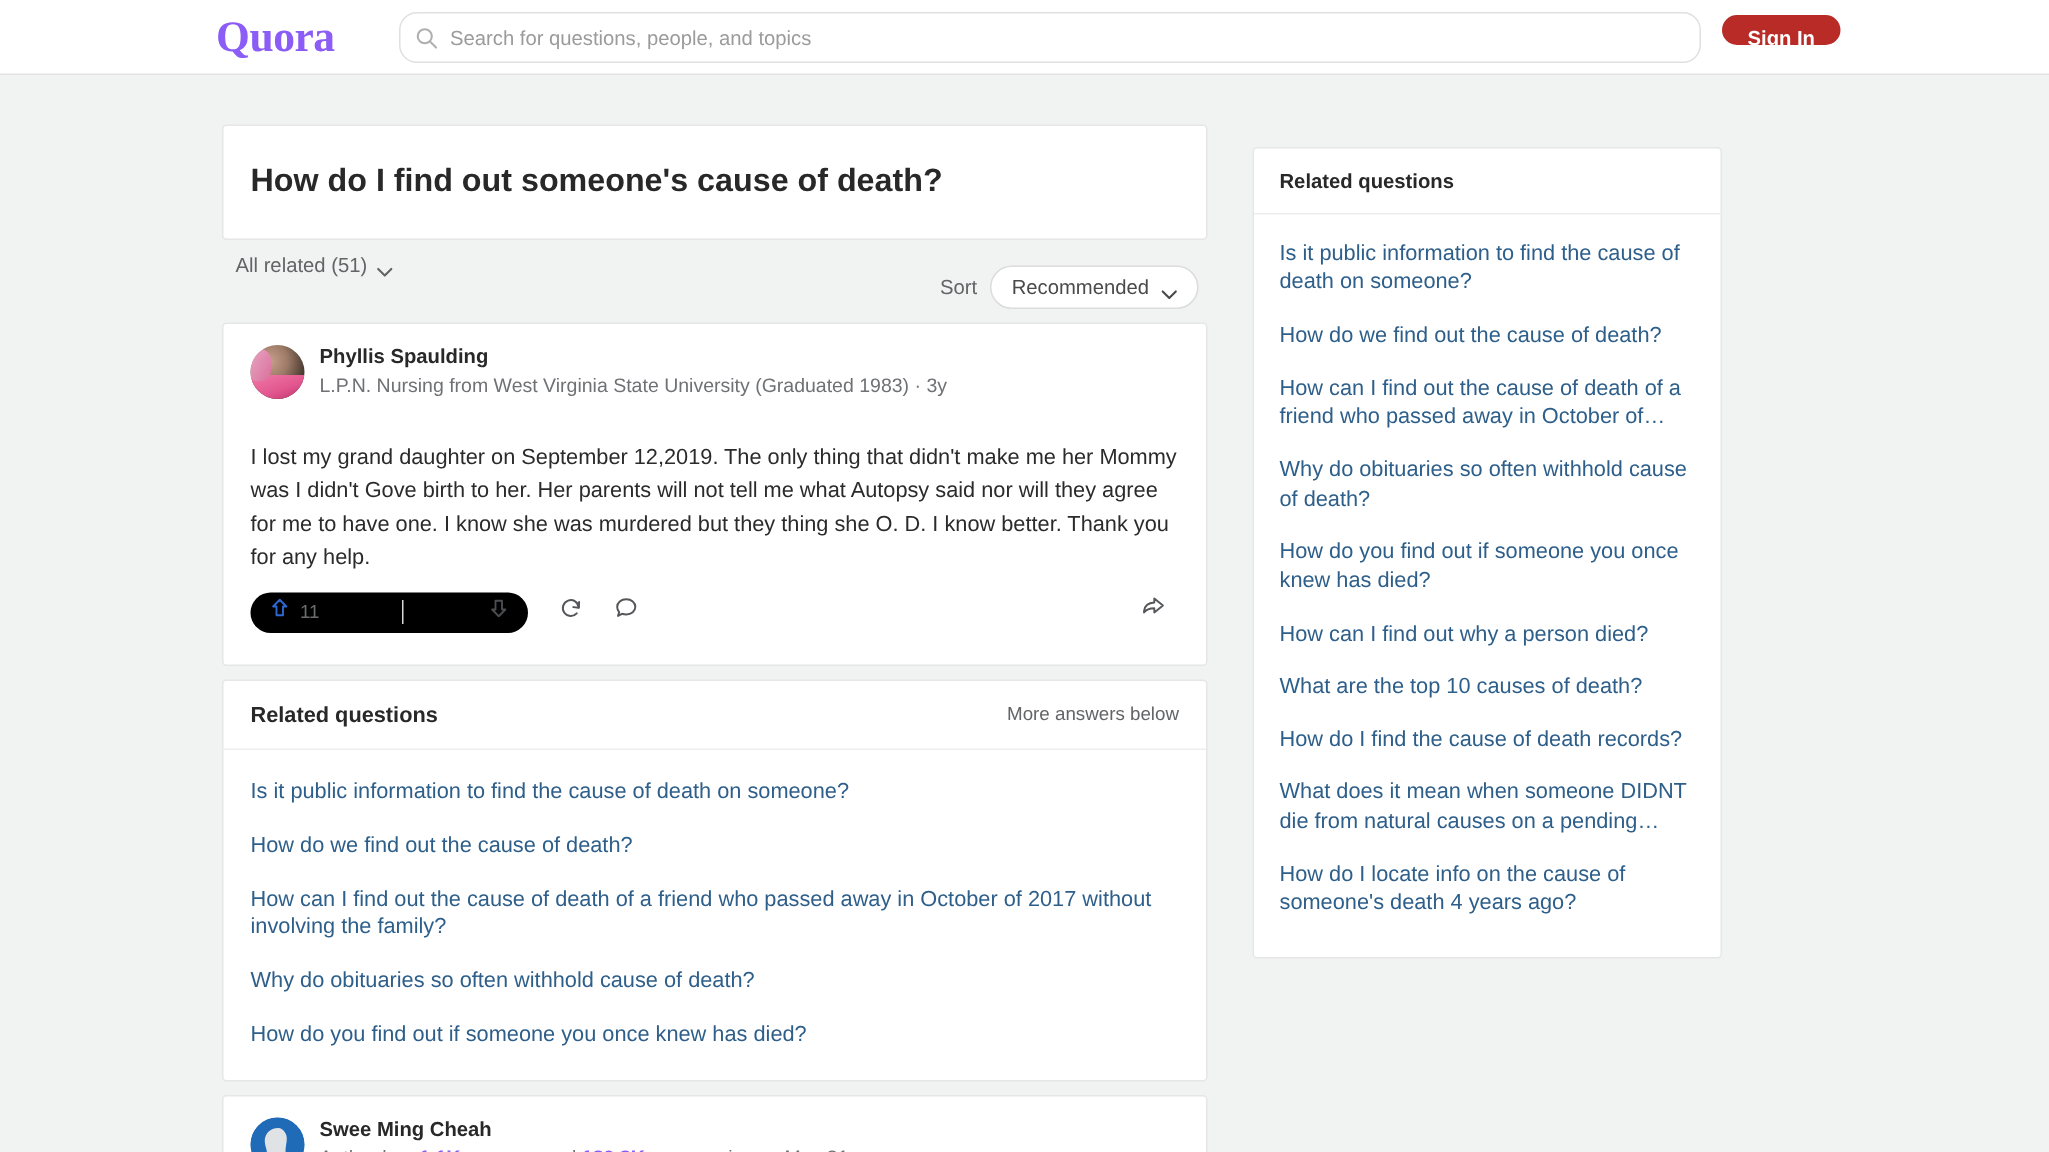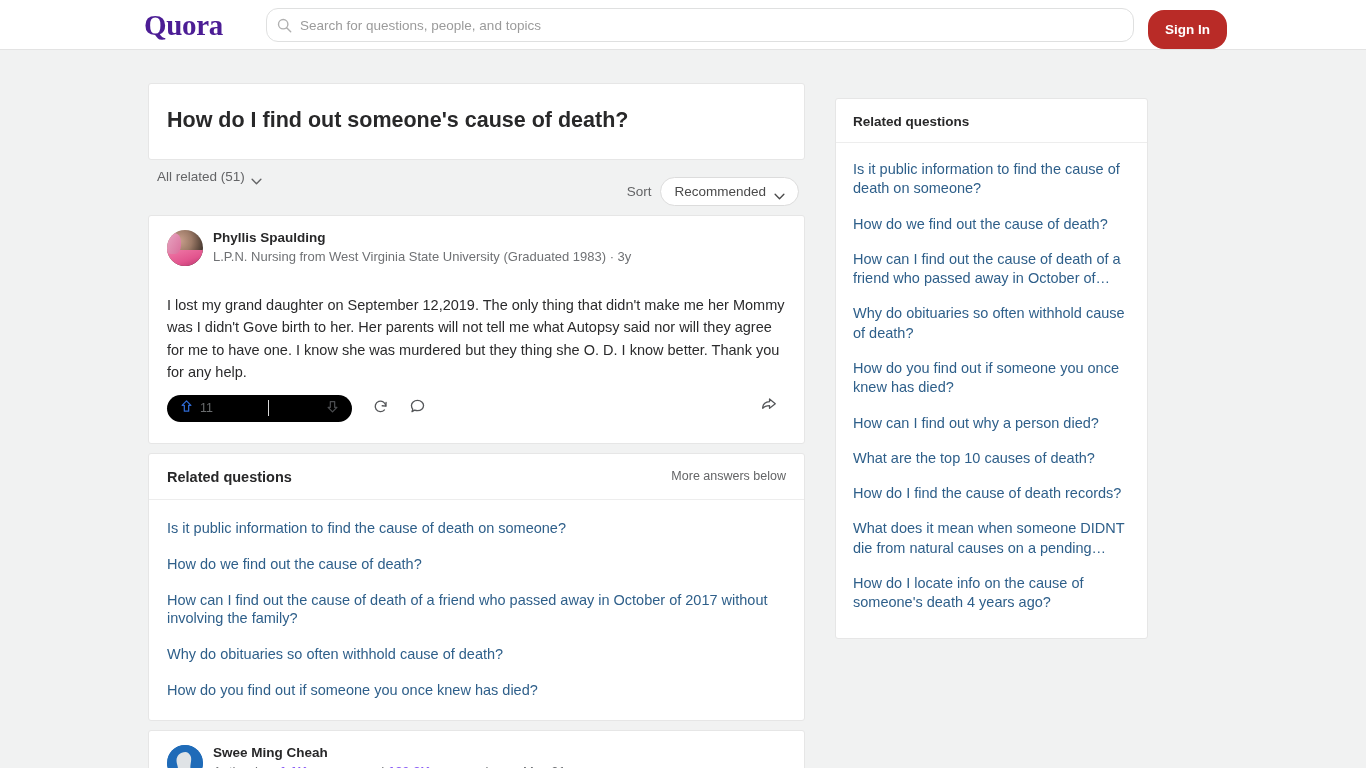--- a/index.html
+++ b/index.html
@@ -19,21 +19,21 @@
     display: flex;
     align-items: center;
   }
   .logo {
     position: absolute;
     left: 144px;
     top: 9px;
     font-family: "Liberation Serif", serif;
     font-weight: bold;
     font-size: 29px;
-    color: #4c1d95;
+    color: #8b5cf6;
     letter-spacing: -0.3px;
   }
   .search-box {
     position: absolute;
     left: 266px;
     top: 8px;
     width: 868px;
     height: 34px;
     border: 1px solid #dfe0e0;
     border-radius: 12px;
@@ -46,21 +46,21 @@
   .search-input {
     border: none; outline: none; background: transparent;
     font-family: "Liberation Sans", sans-serif;
     font-size: 13.5px; color: #3c3c3c; width: 100%;
   }
   .search-input::placeholder { color: #9b9b9b; }
   .signin-btn {
     position: absolute;
     left: 1148px;
     top: 10px;
-    height: 39px;
+    height: 20px;
     padding: 0 17px;
     background: #b92b27;
     color: #fff;
     border: none;
     border-radius: 16px;
     font-family: "Liberation Sans", sans-serif;
     font-size: 13.5px;
     font-weight: bold;
     cursor: pointer;
     line-height: 31px;

